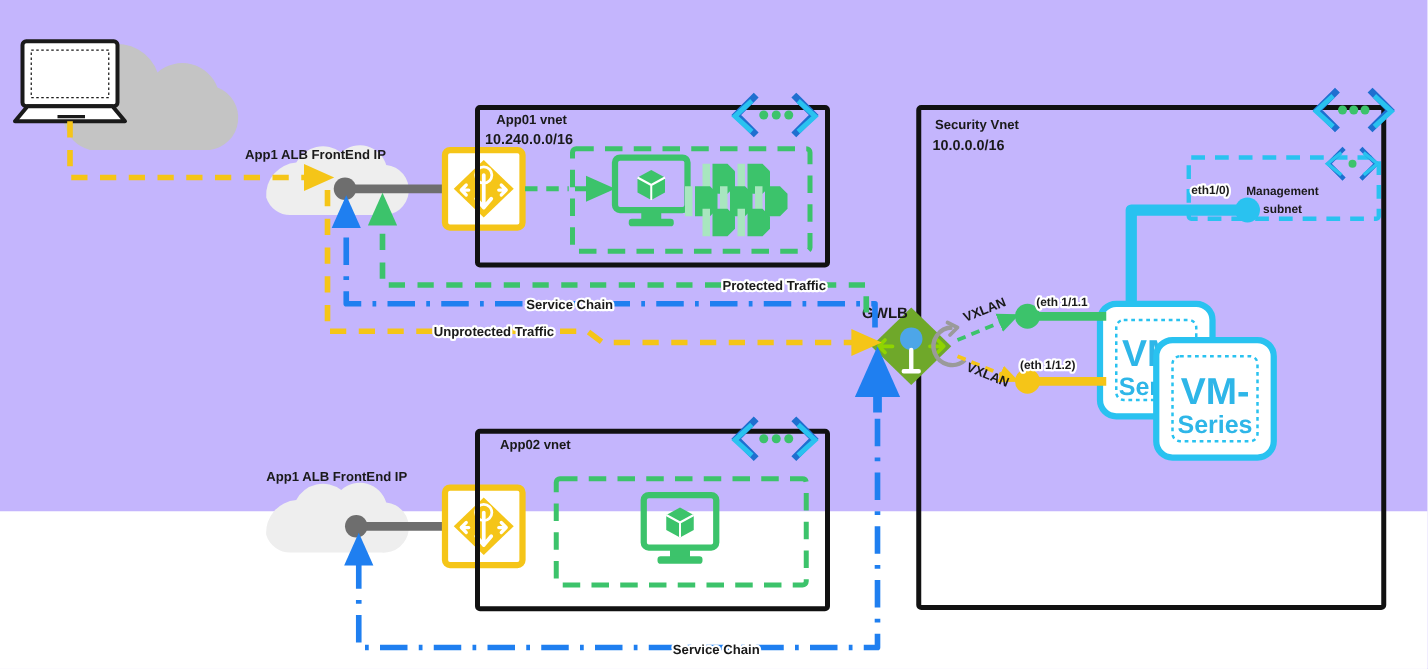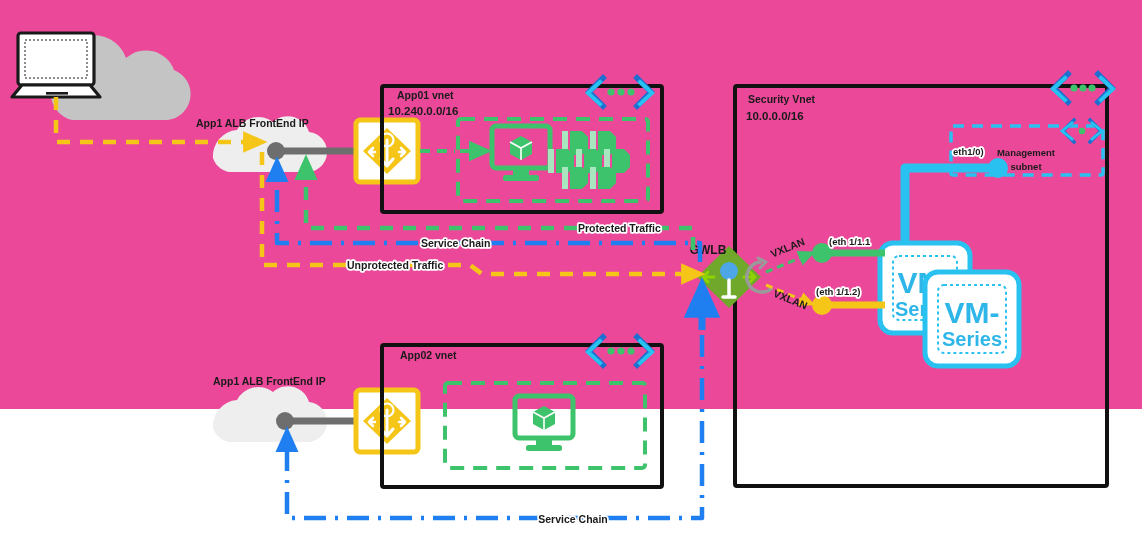--- a/index.html
+++ b/index.html
@@ -1,18 +1,18 @@
 <!DOCTYPE html>
 <html><head>
 <meta charset="utf-8">
 <style>
   html,body{margin:0;padding:0;background:#ffffff;}
   body{width:1142px;height:535px;overflow:hidden;
        font-family:"Liberation Sans","DejaVu Sans",sans-serif;}
-  #stage{position:relative;width:1142px;height:409px;background:#ec4899;}
+  #stage{position:relative;width:1142px;height:409px;background:#c4b5fd;}
   svg#diagram{position:absolute;left:0;top:0;width:1142px;height:535px;}
   .lbl{font-family:"Liberation Sans","DejaVu Sans",sans-serif;font-weight:bold;fill:#1a1a1a;}
   .lbl-sm{font-size:9.5px;}
   .lbl-md{font-size:10.5px;}
   .lbl-lg{font-size:12px;}
   .lbl-vnet{font-size:10.5px;}
   .lbl-cidr{font-size:11.5px;}
   .vmtxt{font-family:"Liberation Sans","DejaVu Sans",sans-serif;font-weight:bold;fill:#2eb6e8;}
   .txtbg{paint-order:stroke fill;stroke:#ffffff;stroke-width:3.5px;stroke-linejoin:round;}
 </style>

